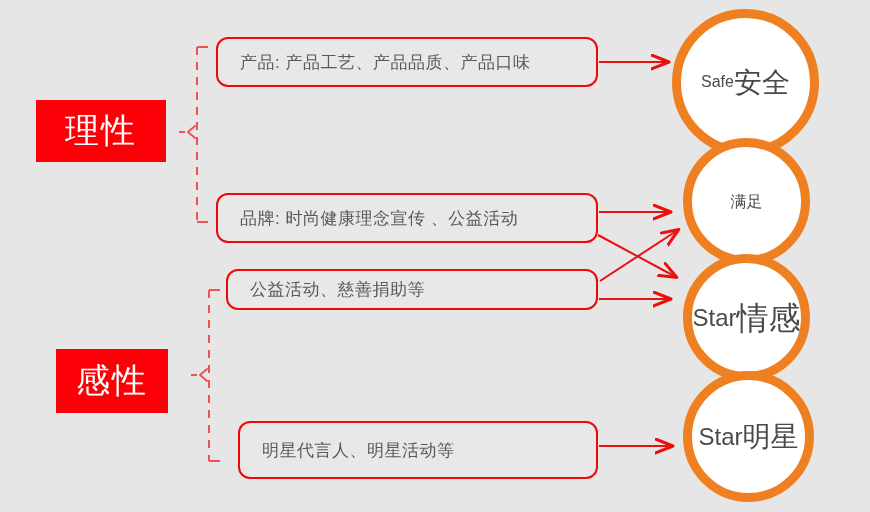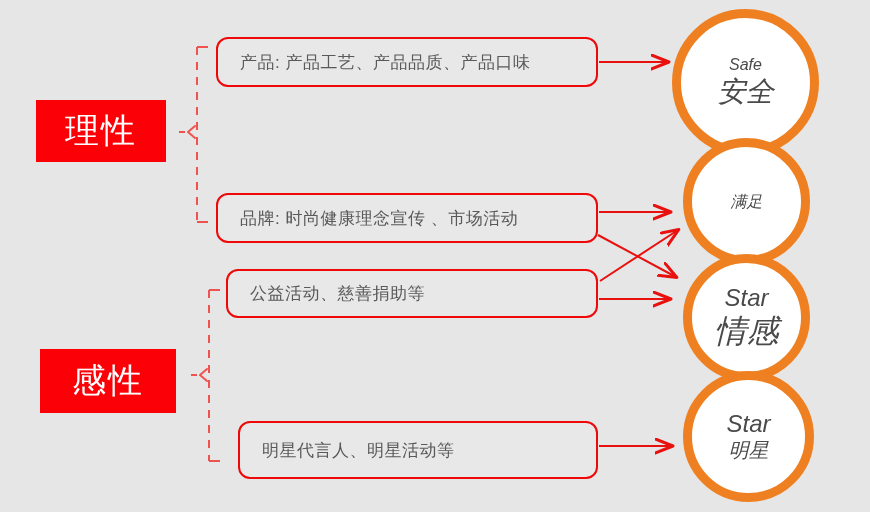--- a/index.html
+++ b/index.html
@@ -39,37 +39,36 @@
   }
 
   
   .circle{
     position:absolute;
     box-sizing:border-box;
     border-radius:50%;
     background:#ffffff;
     border:9px solid #ef8022;
     display:flex;
-    flex-direction:column;
+    flex-direction:row;
     align-items:center;
     justify-content:center;
     color:#4a4a4a;
     z-index:3;
-    font-style:italic;
   }
   .circle .en{display:block;line-height:1.15;}
   .circle .cn{display:block;line-height:1.25;}
   .c-safe .en{font-size:16px;}
   .c-safe .cn{font-size:28px;}
   .c-satisfy .en{font-size:24px;}
   .c-satisfy .cn{font-size:16px;}
   .c-sense .en{font-size:24px;}
   .c-sense .cn{font-size:32px;}
   .c-star .en{font-size:24px;}
-  .c-star .cn{font-size:20px;}
+  .c-star .cn{font-size:28px;}
 
   svg.overlay{position:absolute;left:0;top:0;width:870px;height:512px;overflow:visible;}
   svg.arrows{z-index:4;}
   svg.braces{z-index:2;}
 </style>
 </head>
 <body>
 
 <div id="stage">
 
@@ -88,33 +87,33 @@
       <line x1="209" y1="290" x2="220" y2="290" stroke="#ef5350" stroke-width="2"></line>
       <line x1="209" y1="461" x2="220" y2="461" stroke="#ef5350" stroke-width="2"></line>
       <polyline points="207,369 200,375 207,381" stroke="#ef5350" stroke-width="2" fill="none" stroke-linecap="round" stroke-linejoin="round"></polyline>
       <line x1="191" y1="375" x2="197" y2="375" stroke="#ef5350" stroke-width="2"></line>
     </g>
   </svg>
 
   <div class="cat-label" style="left:36px;top:100px;width:130px;height:62px;">
     <span>理性</span>
   </div>
-  <div class="cat-label" style="left:40px;top:349px;width:136px;height:64px;">
+  <div class="cat-label" style="left:56px;top:349px;width:112px;height:64px;">
     <span>感性</span>
   </div>
 
   <div class="txt-box" style="left:216px;top:37px;width:382px;height:50px;">
     <span>产品: 产品工艺、产品品质、产品口味</span>
   </div>
 
   <div class="txt-box" style="left:216px;top:193px;width:382px;height:50px;">
-    <span>品牌:  时尚健康理念宣传 、市场活动</span>
+    <span>品牌:  时尚健康理念宣传 、公益活动</span>
   </div>
 
-  <div class="txt-box" style="left:226px;top:269px;width:372px;height:49px;">
+  <div class="txt-box" style="left:226px;top:269px;width:372px;height:41px;">
     <span>公益活动、慈善捐助等</span>
   </div>
 
   <div class="txt-box" style="left:238px;top:421px;width:360px;height:58px;">
     <span>明星代言人、明星活动等</span>
   </div>
 
   <div class="circle c-safe" style="left:672px;top:9px;width:147px;height:147px;">
     <span class="en">Safe</span>
     <span class="cn">安全</span>

